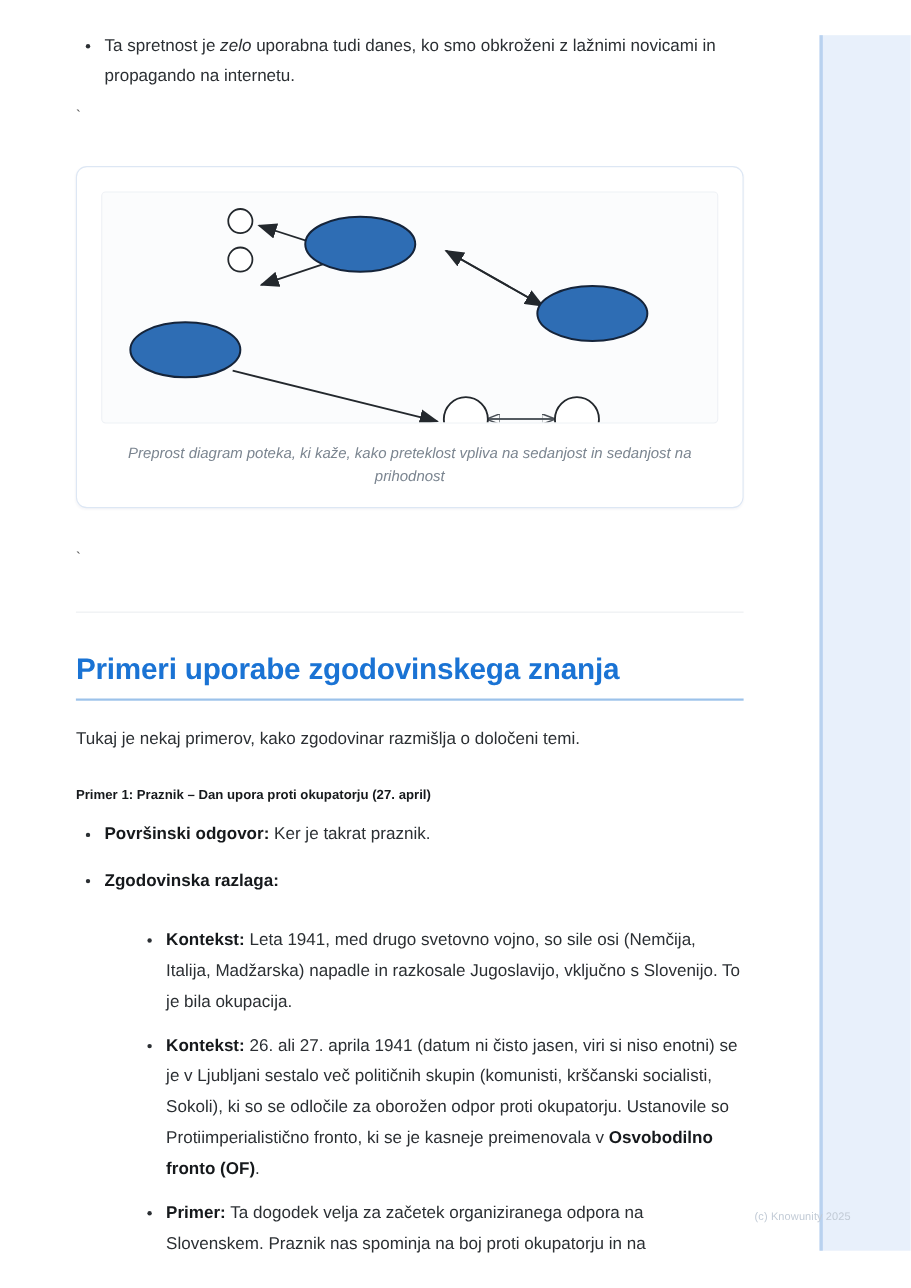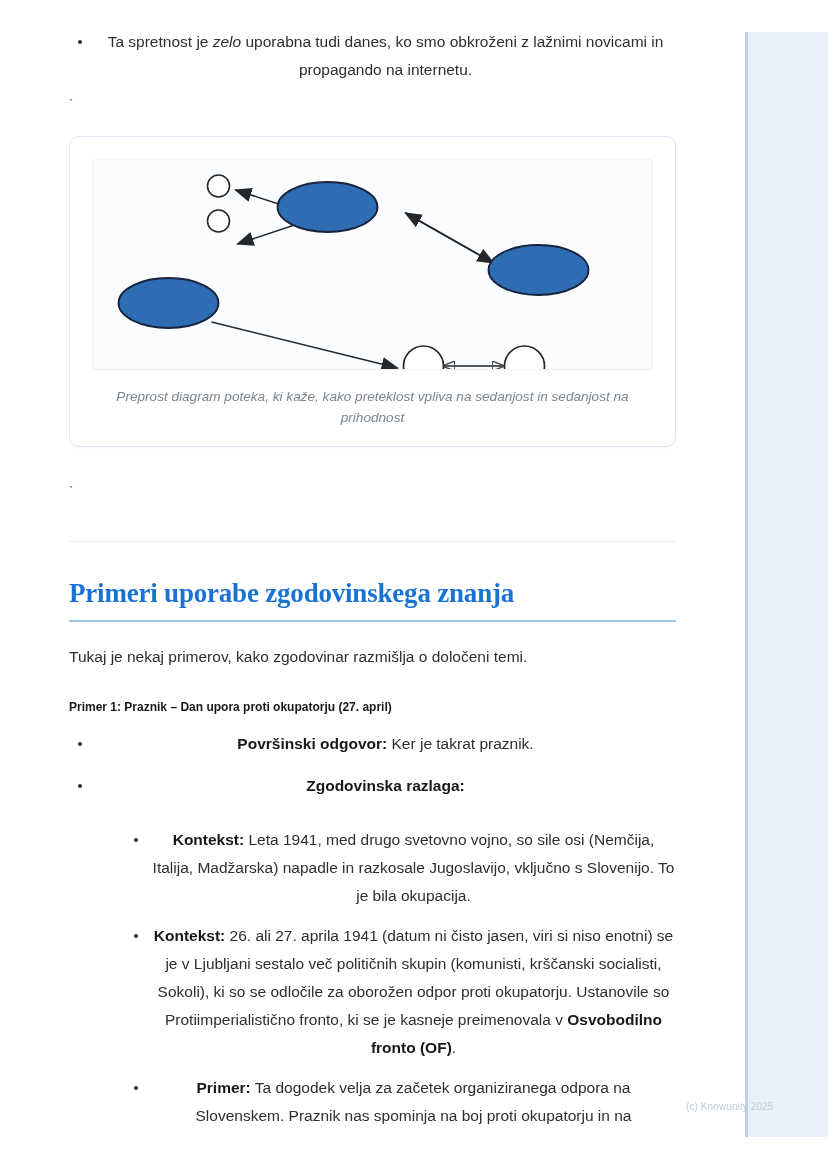--- a/index.html
+++ b/index.html
@@ -44,21 +44,20 @@
   .para {
     font-size: 15.5px;
     line-height: 28px;
     color: #2b2f33;
   }
 
   ul.bullets {
     list-style: none;
     margin: 0;
     padding: 0;
-    text-align: center;
   }
   ul.bullets > li {
     position: relative;
     padding-left: 26px;
     font-size: 15.5px;
     line-height: 28px;
     margin-bottom: 14px;
   }
   ul.bullets > li::before {
     content: "";
@@ -86,21 +85,21 @@
   
   .tick-mark {
     font-size: 13px;
     line-height: 13px;
     color: #555;
     height: 14px;
   }
 
   
   .figure-card {
-    margin-top: 24px;
+    margin-top: 39px;
     border: 1px solid #dde7f4;
     border-radius: 10px;
     background: #ffffff;
     padding: 22px 22px 18px 22px;
     box-shadow: 0 1px 2px rgba(16,40,80,0.035);
   }
   .figure-inner {
     background: #fbfcfd;
     border: 1px solid #eef1f5;
     border-radius: 4px;
@@ -128,21 +127,20 @@
   }
 
   
   .section-h2 {
     font-size: 27px;
     font-weight: bold;
     color: #1a73d4;
     letter-spacing: -0.2px;
     margin: 34px 0 0 0;
     line-height: 34px;
-    font-family: Liberation Serif, serif;
   }
   .h2-underline {
     border: 0;
     border-top: 2px solid #9cc2ea;
     margin: 10px 0 0 0;
     height: 0;
   }
 
   .lead {
     margin-top: 22px;

